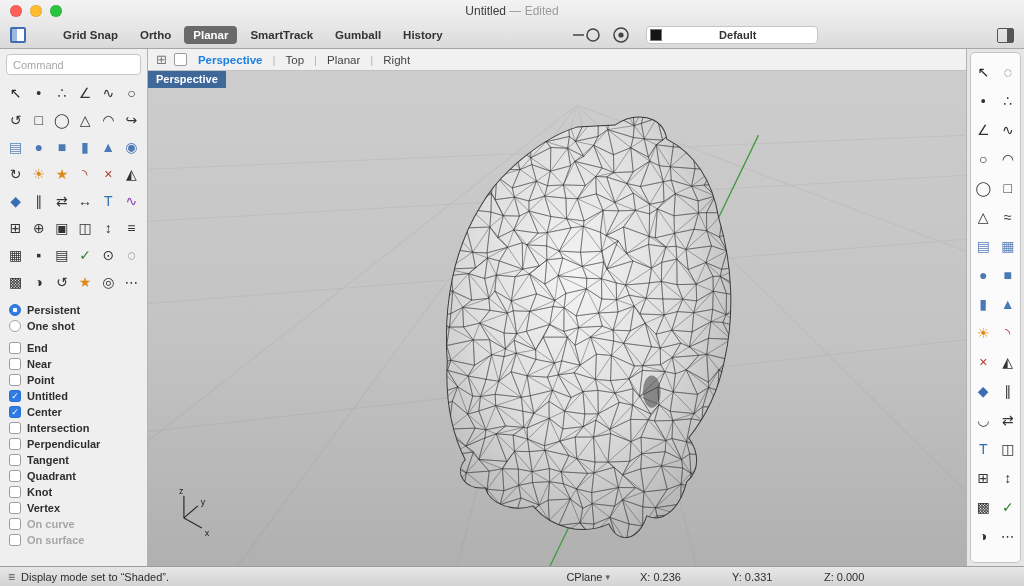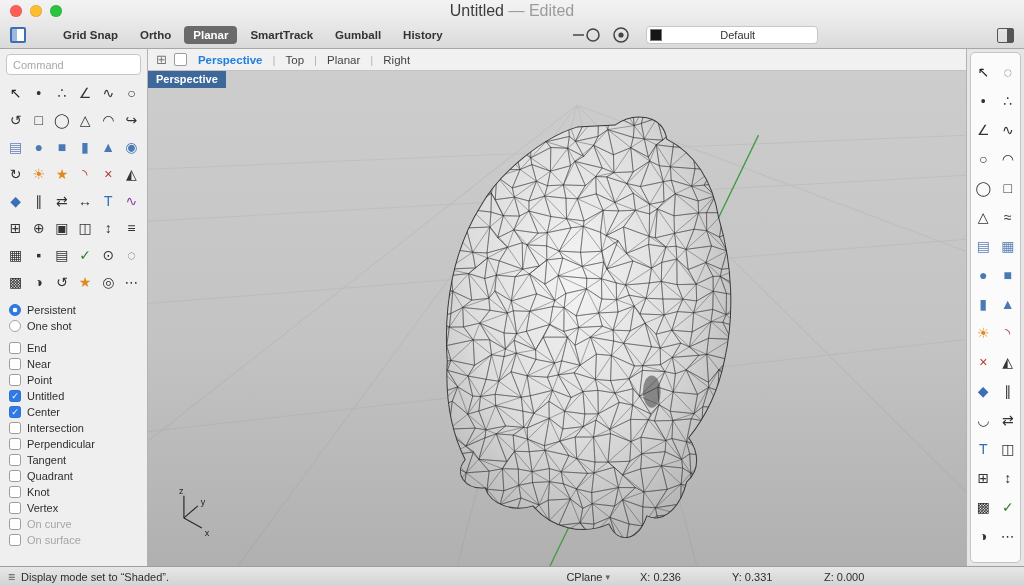--- a/index.html
+++ b/index.html
@@ -6,55 +6,55 @@
   html,body { width:1024px; height:586px; overflow:hidden;
     font-family:"Liberation Sans","DejaVu Sans",sans-serif; }
   .window { width:1024px; height:586px; display:flex; flex-direction:column;
     background:#ececec; }
 
   
   .titlebar { height:22px; flex:0 0 auto; background:linear-gradient(#f3f3f3,#e9e9e9);
     display:flex; align-items:center; position:relative; }
   .traffic { display:flex; gap:8px; padding-left:10px; z-index:2; }
   .light { width:12px; height:12px; border-radius:50%; box-shadow:inset 0 0 1px rgba(0,0,0,.35); }
-  .title { position:absolute; left:0; right:0; text-align:center; font-size:16px; color:#3c3c3c; }
+  .title { position:absolute; left:0; right:0; text-align:center; font-size:12px; color:#3c3c3c; }
   .title .edited { color:#9b9b9b; }
 
   
   .toolbar { height:27px; flex:0 0 auto; background:linear-gradient(#e9e9e9,#dadada);
     border-bottom:1px solid #a6a6a6; display:flex; align-items:center; padding:0 10px; }
   .rhino-logo { width:16px; height:16px; border:2px solid #3e6db5; border-radius:2px;
     background:linear-gradient(90deg,#9db9dd 45%,#ffffff 45%); margin-right:28px; }
   .tb-group { display:flex; align-items:center; gap:4px; }
   .tb-btn { font-size:11.5px; font-weight:bold; color:#333; padding:3px 9px; border-radius:4px;
     white-space:nowrap; cursor:default; }
   .tb-btn.active { background:#6a6a6a; color:#fff; }
   .tb-widgets { display:flex; align-items:center; gap:10px; margin-left:120px; }
   .layer-pill { width:172px; height:18px; background:#fff; border:1px solid #c6c6c6; border-radius:4px;
-    display:flex; align-items:center; margin-left:16px; padding:0 3px; }
+    display:flex; align-items:center; margin-left:16px; padding:0 3px;font-weight:bold; }
   .swatch { width:12px; height:12px; border:1px solid #777; }
   .layer-name { flex:1; text-align:center; font-size:11px; color:#333; }
   .spacer { flex:1; }
   .panel-toggle { width:17px; height:15px; border:1.5px solid #555; border-radius:2px; position:relative; }
   .panel-toggle::after { content:""; position:absolute; right:0; top:0; bottom:0; width:6px; background:#555; }
 
   
   .main { flex:1; display:flex; min-height:0; }
 
   .left-panel { width:148px; flex:0 0 auto; background:#efefef; border-right:1px solid #b3b3b3;
     display:flex; flex-direction:column; overflow:hidden; }
   .command-input { margin:5px 6px 3px 6px; height:21px; border:1px solid #c6c6c6; border-radius:4px;
     background:#fff; font-size:11px; padding:0 6px; color:#333; outline:none;
     font-family:"Liberation Sans","DejaVu Sans",sans-serif; }
   .command-input::placeholder { color:#a8a8a8; }
   .tool-grid { display:grid; grid-template-columns:repeat(6,1fr); padding:1px 4px; }
   .tool-cell { height:27px; display:flex; align-items:center; justify-content:center; font-size:14px;
     cursor:default; }
   .osnap { padding:6px 9px 0 9px; font-size:11px; color:#2e2e2e; }
-  .osnap-row { display:flex; align-items:center; gap:6px; height:16px; }
+  .osnap-row { display:flex; align-items:center; gap:6px; height:16px;font-weight:bold; }
   .osnap-gap { height:6px; }
   .radio { width:12px; height:12px; border-radius:50%; border:1px solid #a5a5a5; background:#fff; flex:0 0 auto; }
   .radio.on { border-color:#2a6fd0;
     background:radial-gradient(circle at 50% 50%, #ffffff 0 2px, #2f7ae5 2.6px); }
   .checkbox { width:12px; height:12px; border-radius:2.5px; border:1px solid #9b9b9b; background:#fff;
     flex:0 0 auto; display:flex; align-items:center; justify-content:center; font-size:9px; color:#fff; }
   .checkbox.checked { background:#2f7ae5; border-color:#2a6fd0; }
   .osnap-row.disabled span:last-child { color:#a6a6a6; }
 
   .center { flex:1; display:flex; flex-direction:column; min-width:0; }

